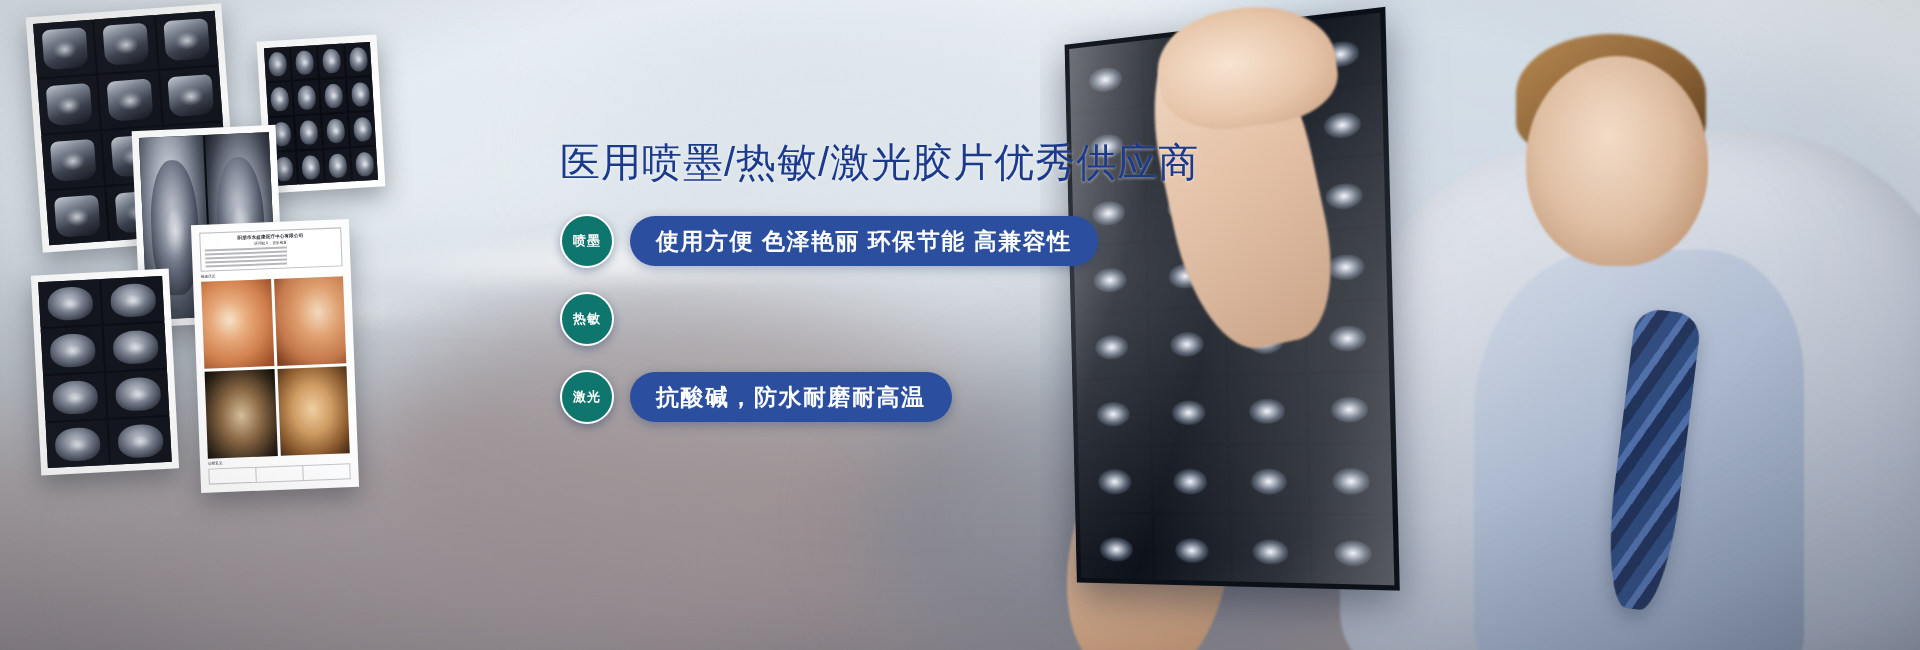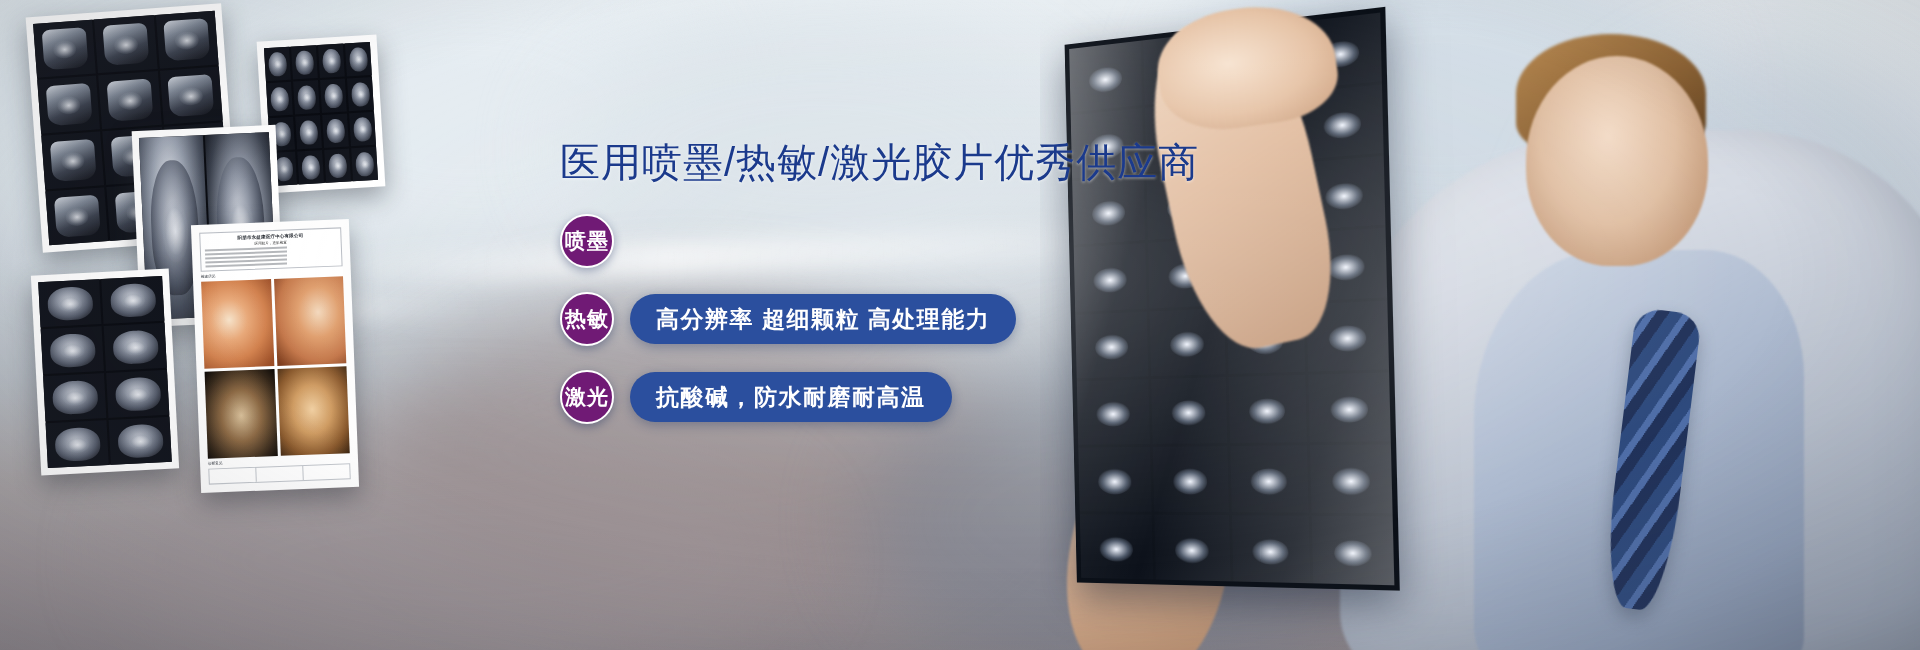--- a/index.html
+++ b/index.html
@@ -195,22 +195,22 @@
   .content{ position:absolute; left:560px; top:140px; width:760px; }
   .headline{
     font-size:40px; font-weight:normal; color:#1b3a8c; line-height:1.1;
     letter-spacing:1px; white-space:nowrap;
     text-shadow:0 1px 3px rgba(255,255,255,.55);
   }
   .rows{ margin-top:30px; display:flex; flex-direction:column; gap:24px; }
   .row{ display:flex; align-items:center; gap:16px; }
   .circle{
     width:54px; height:54px; flex:0 0 54px; border-radius:50%;
-    background:#701a75; border:2px solid #ffffff;
-    color:#fff; font-size:21px; font-weight:bold;
+    background:#0f766e; border:2px solid #ffffff;
+    color:#fff; font-size:13px; font-weight:bold;
     display:flex; align-items:center; justify-content:center;
     box-shadow:0 3px 10px rgba(20,40,90,.38);
     letter-spacing:1px;
   }
   .pill{
     height:50px; border-radius:25px; background:#2b4f9e;
     color:#fff; font-size:23px; font-weight:bold;
     display:flex; align-items:center; padding:0 26px;
     letter-spacing:1.5px; white-space:nowrap;
     box-shadow:0 3px 12px rgba(20,40,90,.32);
@@ -370,25 +370,25 @@
 
   <div class="vignette"></div>
 
   <div class="content">
     <div class="headline">医用喷墨/热敏/激光胶片优秀供应商</div>
 
     <div class="rows">
 
       <div class="row">
         <div class="circle">喷墨</div>
+        <div class="pill">使用方便 色泽艳丽 环保节能 高兼容性</div>
       </div>
 
       <div class="row">
         <div class="circle">热敏</div>
-        <div class="pill">高分辨率 超细颗粒 高处理能力</div>
       </div>
 
       <div class="row">
         <div class="circle">激光</div>
         <div class="pill">抗酸碱，防水耐磨耐高温</div>
       </div>
 
     </div>
   </div>
 

